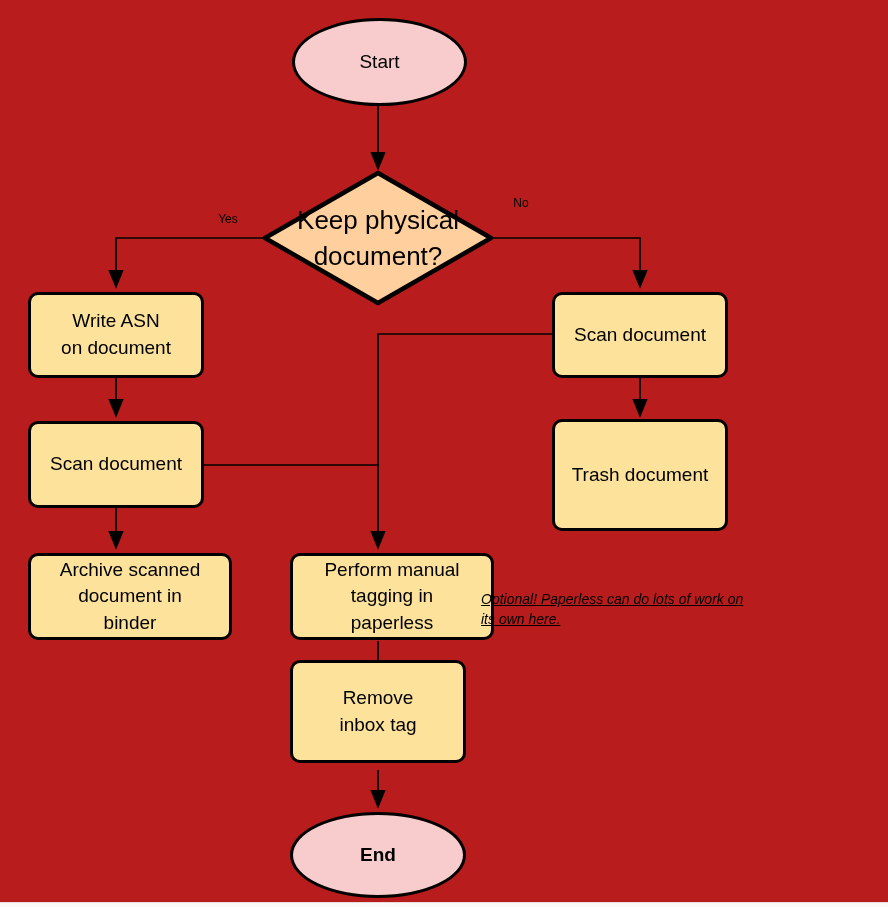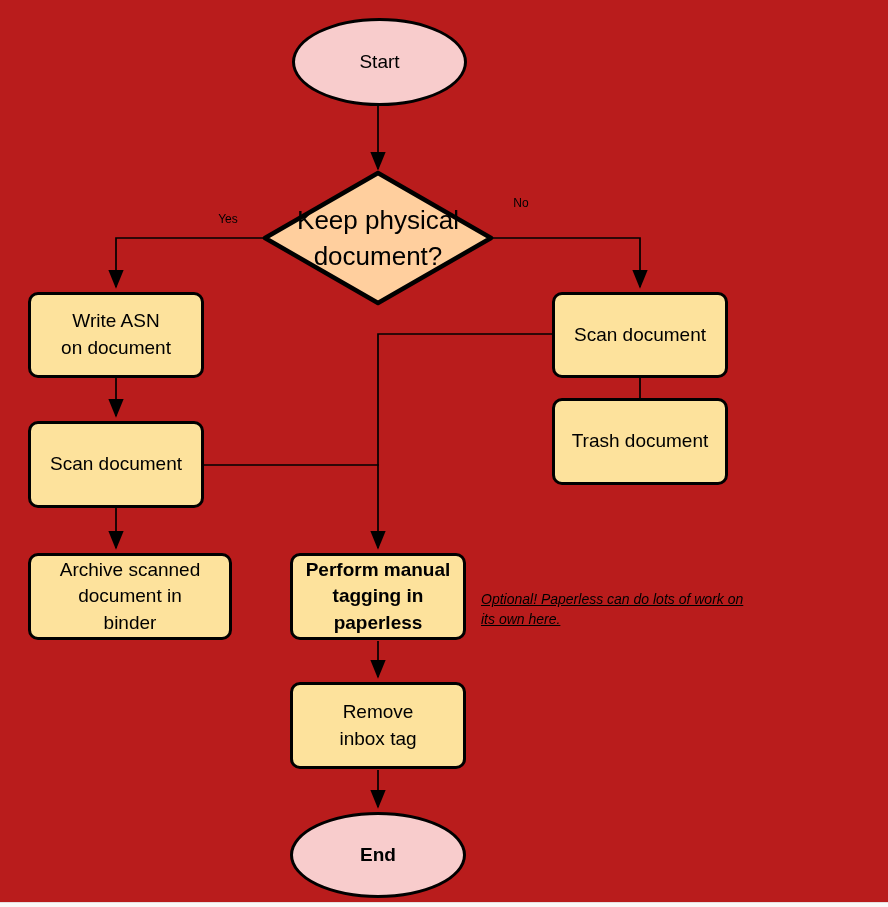--- a/index.html
+++ b/index.html
@@ -60,23 +60,23 @@
     white-space: pre-line;
     font-size: 26px;
     line-height: 1.4;
   }
   
   .n-start       { left: 292px; top: 18px;  width: 175px; height: 88px; }
   .n-write-asn   { left: 28px;  top: 292px; width: 176px; height: 86px; text-align: center; }
   .n-scan-left   { left: 28px;  top: 421px; width: 176px; height: 87px; }
   .n-archive     { left: 28px;  top: 553px; width: 204px; height: 87px; }
   .n-scan-right  { left: 552px; top: 292px; width: 176px; height: 86px; }
-  .n-trash       { left: 552px; top: 398px; width: 176px; height: 87px; }
-  .n-tagging     { left: 290px; top: 553px; width: 176px; height: 87px; font-weight: bold; }
-  .n-remove      { left: 290px; top: 682px; width: 176px; height: 87px; }
+  .n-trash       { left: 552px; top: 419px; width: 176px; height: 112px; }
+  .n-tagging     { left: 290px; top: 553px; width: 204px; height: 87px; }
+  .n-remove      { left: 290px; top: 660px; width: 176px; height: 103px; }
   .n-end         { left: 290px; top: 812px; width: 176px; height: 86px; font-weight: bold; }
   .edge-label {
     position: absolute;
     width: 60px;
     text-align: center;
     font-size: 12px;
     line-height: 1.2;
   }
   .lbl-yes { left: 198px; top: 212px; }
   .lbl-no  { left: 491px; top: 196px; }

